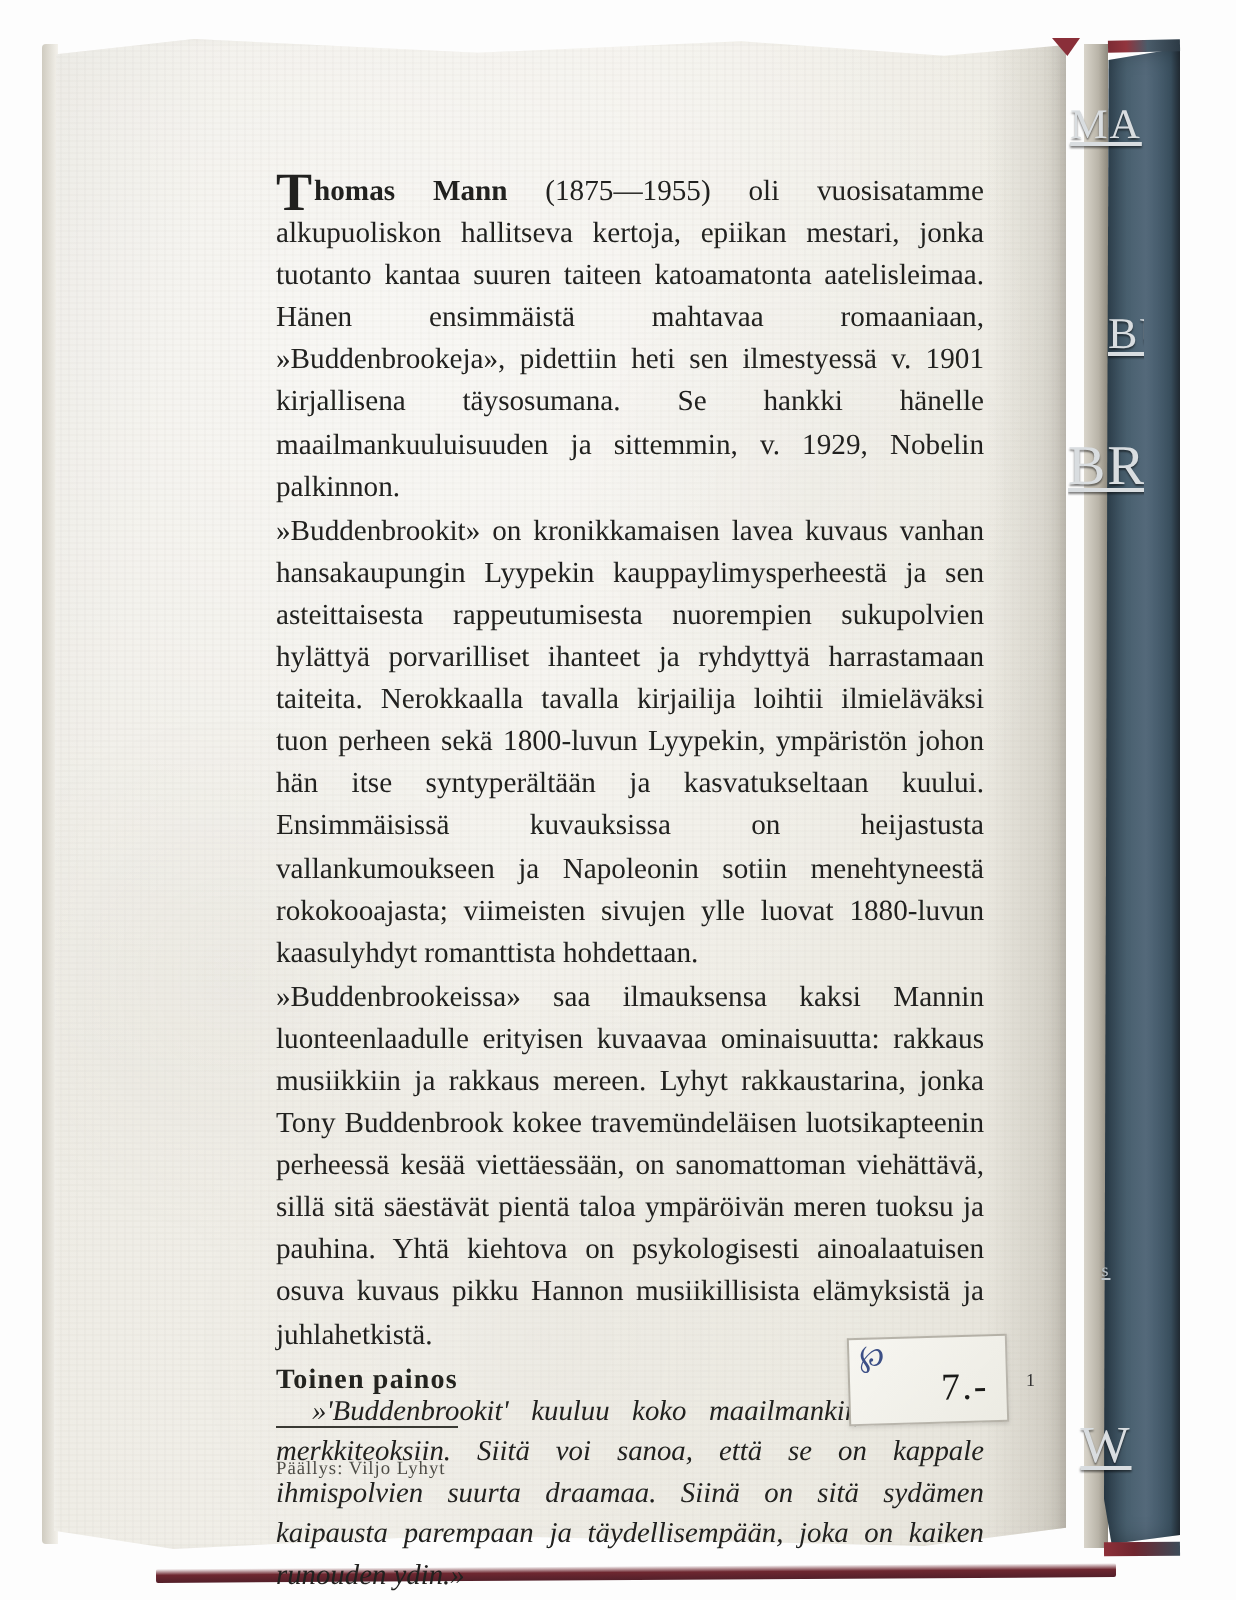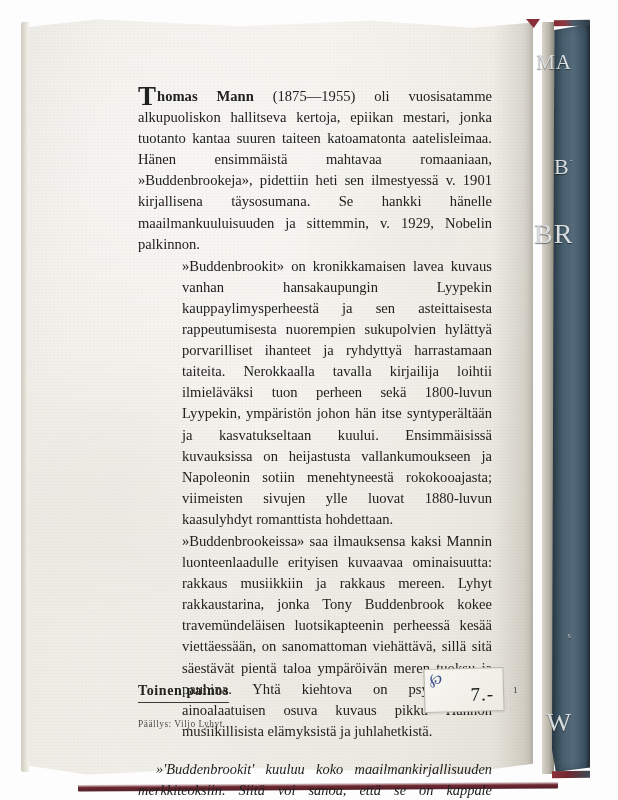--- a/index.html
+++ b/index.html
@@ -113,24 +113,25 @@
     background: linear-gradient(to right, #d9d5cb, #b9b4a8 60%, #8e897d);
   }
 
   .spine-text {
     position: absolute;
     left: 0;
     width: 38px;
     color: #d9dde0;
     font-family: "Liberation Serif", serif;
     letter-spacing: 1px;
-    text-align: right;
+    text-align: center;
     text-shadow: 0 1px 1px rgba(0,0,0,0.5);
     overflow: hidden;
     white-space: nowrap;
+    text-decoration: underline;
   }
   #spine-author { top: 32px;  font-size: 21px; }
   #spine-t1     { top: 136px; font-size: 22px; padding-left: 20px; }
   #spine-t2     { top: 200px; font-size: 28px; }
   #spine-pub    { top: 690px; font-size: 26px; }
   #spine-small  { top: 612px; font-size: 9px; color: #b9c2c7; }
 
   
   #spine-cap-top {
     position: absolute; left: 20px; top: 2px; width: 36px; height: 6px;
@@ -157,21 +158,21 @@
     top: 68px;
     width: 354px;
     color: #21211f;
     font-size: 14.6px;
     line-height: 21.1px;
     text-align: justify;
     font-family: "Liberation Serif", serif;
   }
 
   .para { margin-bottom: 1px; }
-  .para + .para { text-indent: 0; margin-left: 44px; }
+  .para + .para { text-indent: 0; }
 
   .drop-cap {
     float: left;
     font-size: 27px;
     line-height: 19px;
     font-weight: bold;
     padding-right: 1px;
     margin-top: 1px;
     font-family: "Liberation Serif", serif;
   }
@@ -194,21 +195,21 @@
     top: 663px;
     width: 300px;
     color: #23231f;
   }
   #edition-line {
     font-size: 14px;
     font-weight: bold;
     letter-spacing: 0.6px;
     border-bottom: 1.1px solid #3a3a34;
     display: inline-block;
-    padding-bottom: 3px;
+    padding-bottom: 14px;
   }
   #cover-credit {
     margin-top: 16px;
     font-size: 9.4px;
     letter-spacing: 0.5px;
     color: #3b3a34;
     opacity: 0.9;
   }
 
   

